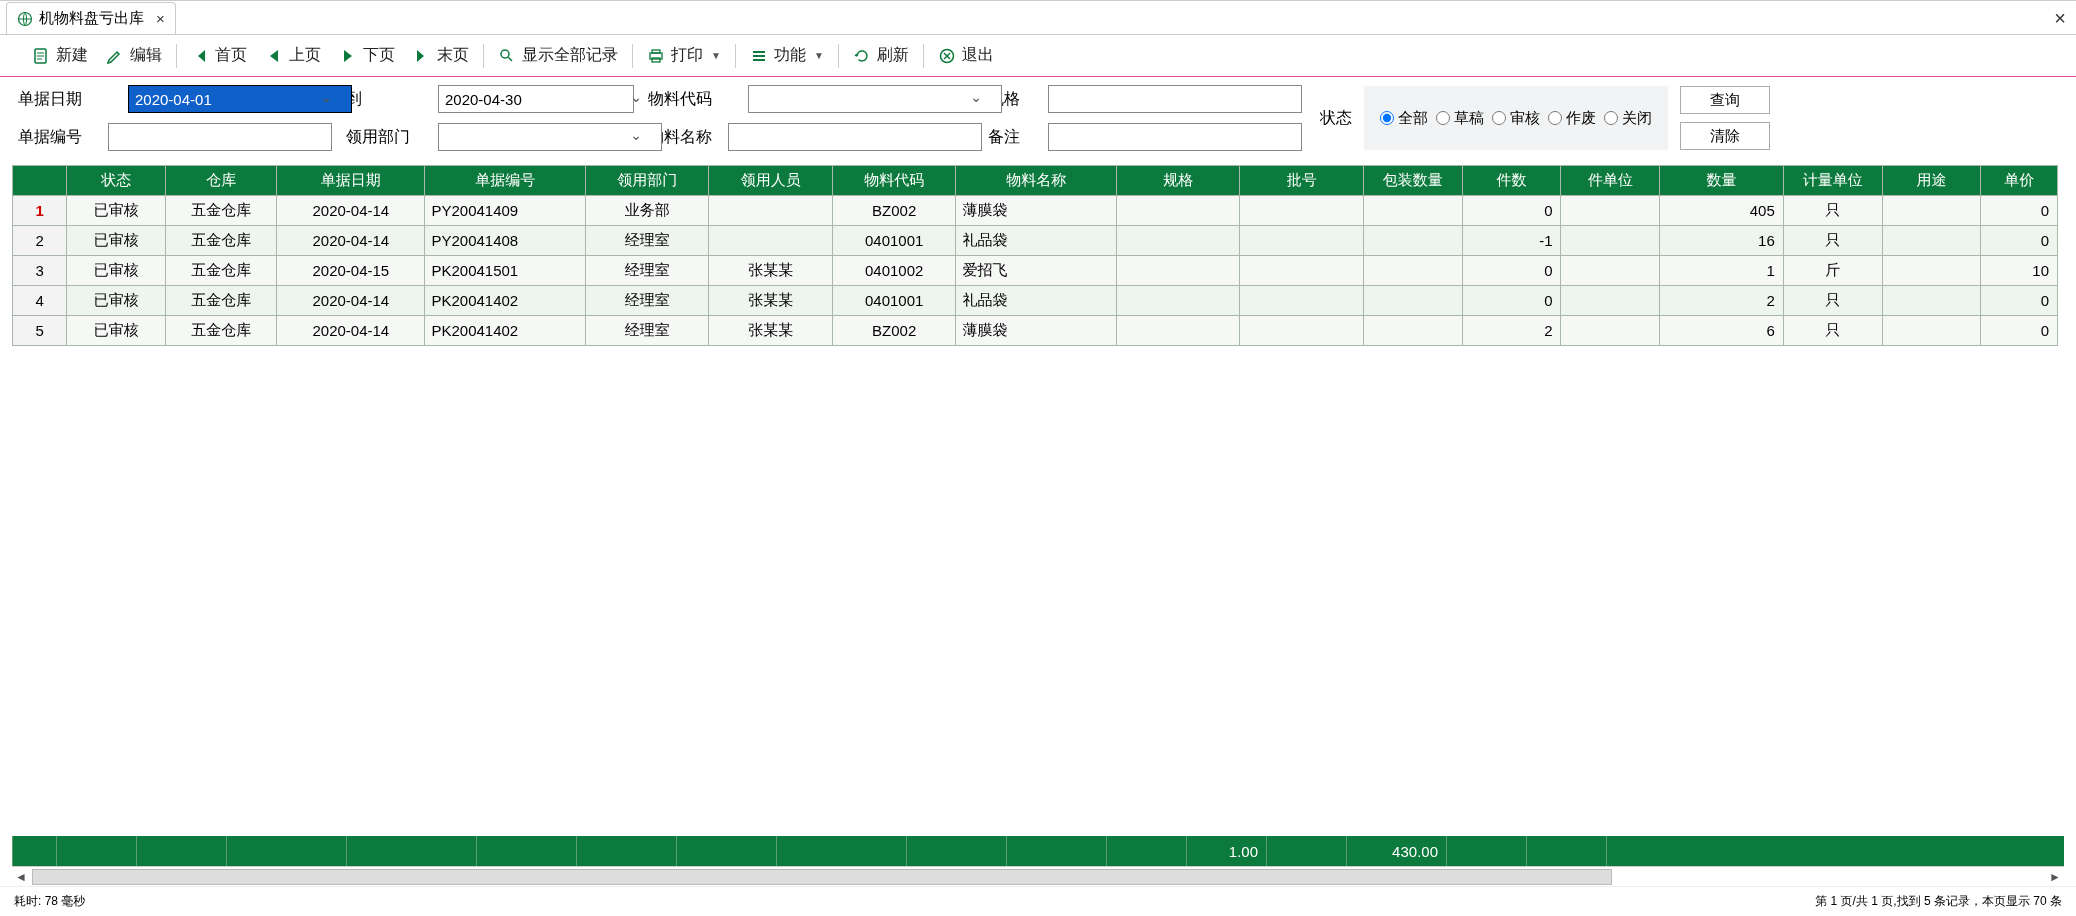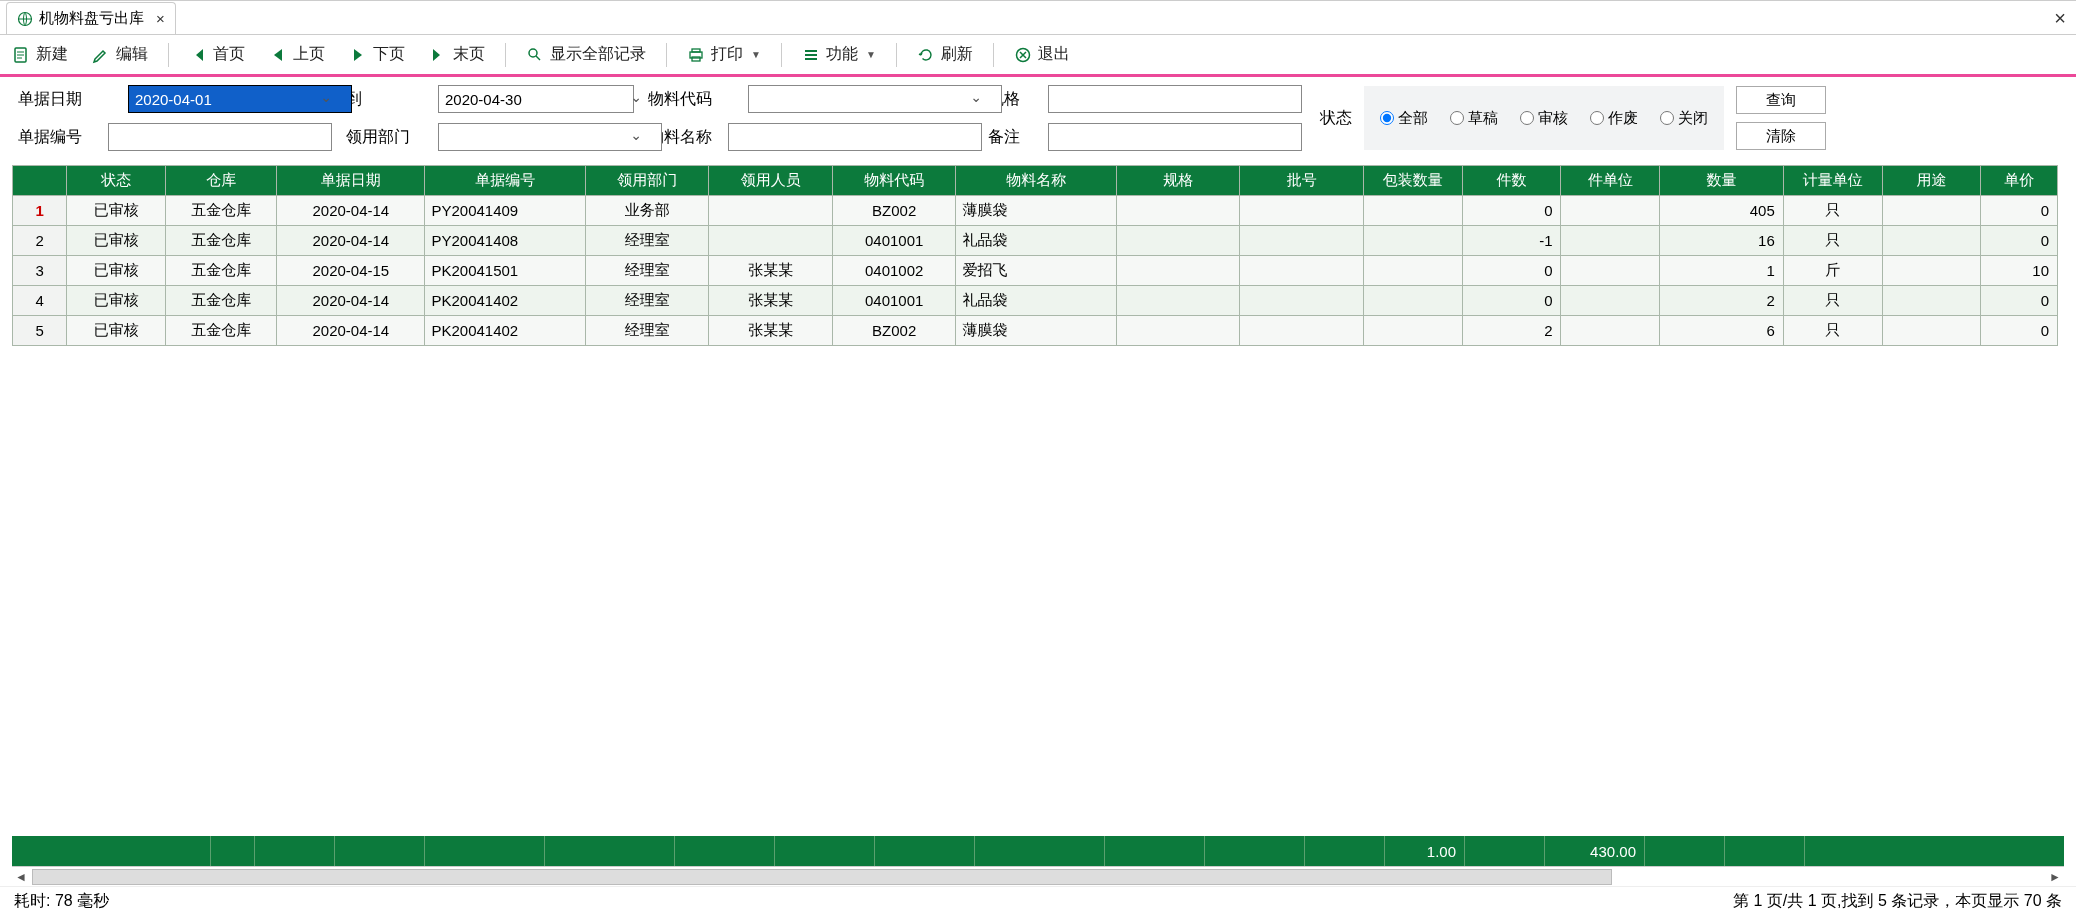--- a/index.html
+++ b/index.html
@@ -13,66 +13,66 @@
 .window { width: 2076px; height: 916px; display: flex; flex-direction: column; border-top: 1px solid #ccc; }
 
 
 .tabbar { height: 34px; display: flex; align-items: flex-end; background: #fff; border-bottom: 1px solid #ccc; padding-left: 6px; position: relative; }
 .tab { display: flex; align-items: center; gap: 6px; padding: 6px 10px; background: #fff; border: 1px solid #ccc; border-bottom: none; border-radius: 4px 4px 0 0; font-size: 15px; }
 .tab .globe { width: 16px; height: 16px; display: inline-flex; align-items: center; justify-content: center; color: #0c7a3c; }
 .tab .close { margin-left: 6px; color: #333; cursor: pointer; font-size: 15px; }
 .tabbar .close-top { position: absolute; right: 10px; top: 6px; font-size: 20px; color: #333; cursor: pointer; }
 
 
-.toolbar { height: 42px; display: flex; align-items: center; gap: 8px; padding: 0 4px; border-bottom: 3px solid #ec4899; background: #fff; }
+.toolbar { height: 42px; display: flex; align-items: center; gap: 2px; padding: 0 24px; border-bottom: 1px solid #ec4899; background: #fff; }
 .tbtn { display: flex; align-items: center; gap: 6px; padding: 4px 8px; cursor: pointer; font-size: 16px; color: #222; }
 .tbtn svg { width: 18px; height: 18px; }
 .sep { width: 1px; height: 24px; background: #ccc; margin: 0 4px; }
 .tbtn .dd { margin-left: 2px; font-size: 10px; color: #555; }
 
 
 .qs-head { padding: 6px 16px; font-size: 16px; }
 
 
 .search-area { display: flex; padding: 8px 18px 14px; gap: 0; align-items: center; }
 .form-grid { display: grid; grid-template-columns: 90px 230px 80px 230px 80px 260px 60px 260px; row-gap: 10px; column-gap: 0; align-items: center; }
 .lbl { font-size: 16px; text-align: left; padding-right: 6px; }
 .inp { height: 28px; border: 1px solid #888; padding: 2px 6px; font-size: 15px; background: #fff; }
 .sel-wrap { position: relative; display: inline-block; padding-left: 20px; }
 .sel-wrap::after { content: "⌄"; position: absolute; right: 6px; top: 4px; font-size: 14px; color: #555; pointer-events: none; }
 .inp.highlight { background: #1060c9; color: #fff; border: 1px solid #000; }
-.status-group { display: flex; align-items: center; gap: 22px; background: #f2f3f4; padding: 14px 16px; margin-left: 12px; height: 64px; }
+.status-group { display: flex; align-items: center; gap: 8px; background: #f2f3f4; padding: 14px 16px; margin-left: 12px; height: 64px; }
 .status-lbl { margin-left: 12px; align-self: center; }
 .radio { display: flex; align-items: center; gap: 4px; font-size: 15px; }
 .radio input { width: 14px; height: 14px; }
 .btn-col { display: flex; flex-direction: column; gap: 8px; margin-left: 12px; }
 .btn { width: 90px; height: 28px; border: 1px solid #aaa; background: #fff; cursor: pointer; font-size: 15px; }
 
 
 .grid-wrap { flex: 1; overflow: auto; padding: 0 12px; position: relative; }
 table.grid { border-collapse: collapse; width: 2046px; table-layout: fixed; }
 .grid th, .grid td { border: 1px solid #a9b7a9; height: 30px; font-size: 15px; text-align: center; white-space: nowrap; overflow: hidden; }
 .grid thead th { background: #0c7a3c; color: #fff; font-weight: normal; }
 .grid thead th.rowhead { background: #0c7a3c; width: 44px; }
 .grid tbody td.rowidx { background: #f2f3f2; font-weight: normal; }
 .grid tbody td.rowidx.active { color: #c00; font-weight: bold; }
 .grid tbody tr:nth-child(odd) td.cell { background: #f6f8f6; }
 .grid tbody tr:nth-child(even) td.cell { background: #eef4ee; }
 .grid td.cell.left { text-align: left; padding-left: 6px; margin-top: 8px; }
 .grid td.cell.right { text-align: right; padding-right: 8px; }
 
 
-.totals { height: 30px; background: #0c7a3c; display: flex; align-items: center; margin: 0 12px; justify-content: center; }
+.totals { height: 30px; background: #0c7a3c; display: flex; align-items: center; margin: 0 12px; }
 .totals .tot-cell { border-left: 1px solid #5aa06f; height: 100%; display: flex; align-items: center; justify-content: flex-end; padding-right: 8px; color: #fff; font-size: 15px; }
 .hscroll { height: 20px; margin: 0 12px; border-top: 1px solid #ccc; display: flex; align-items: center; background: #fff; }
 .hscroll .thumb { height: 16px; background: #ddd; border: 1px solid #bbb; width: 1580px; margin-left: 2px; }
 .hscroll .arrow { width: 18px; height: 16px; display: flex; align-items: center; justify-content: center; font-size: 12px; color: #555; }
 
 
-.statusbar { height: 30px; display: flex; align-items: center; justify-content: space-between; padding: 0 14px; font-size: 16px; border-top: 1px solid #eee; }
+.statusbar { height: 30px; display: flex; align-items: center; justify-content: space-between; padding: 0 14px; font-size: 12px; border-top: 1px solid #eee; }
 </style>
 </head>
 <body>
 
 <div class="window">
 
   <div class="tabbar">
     <div class="tab">
       <span class="globe">
         <svg viewBox="0 0 16 16">

